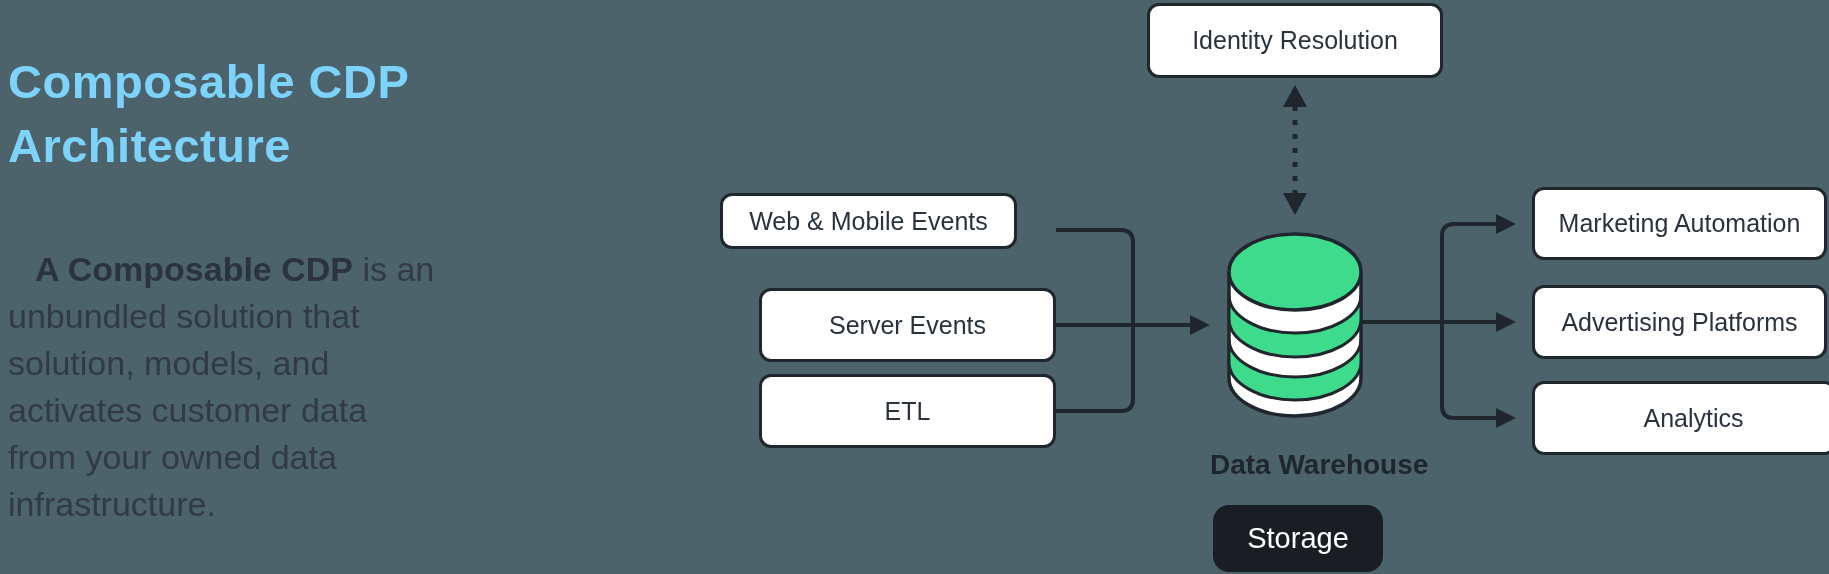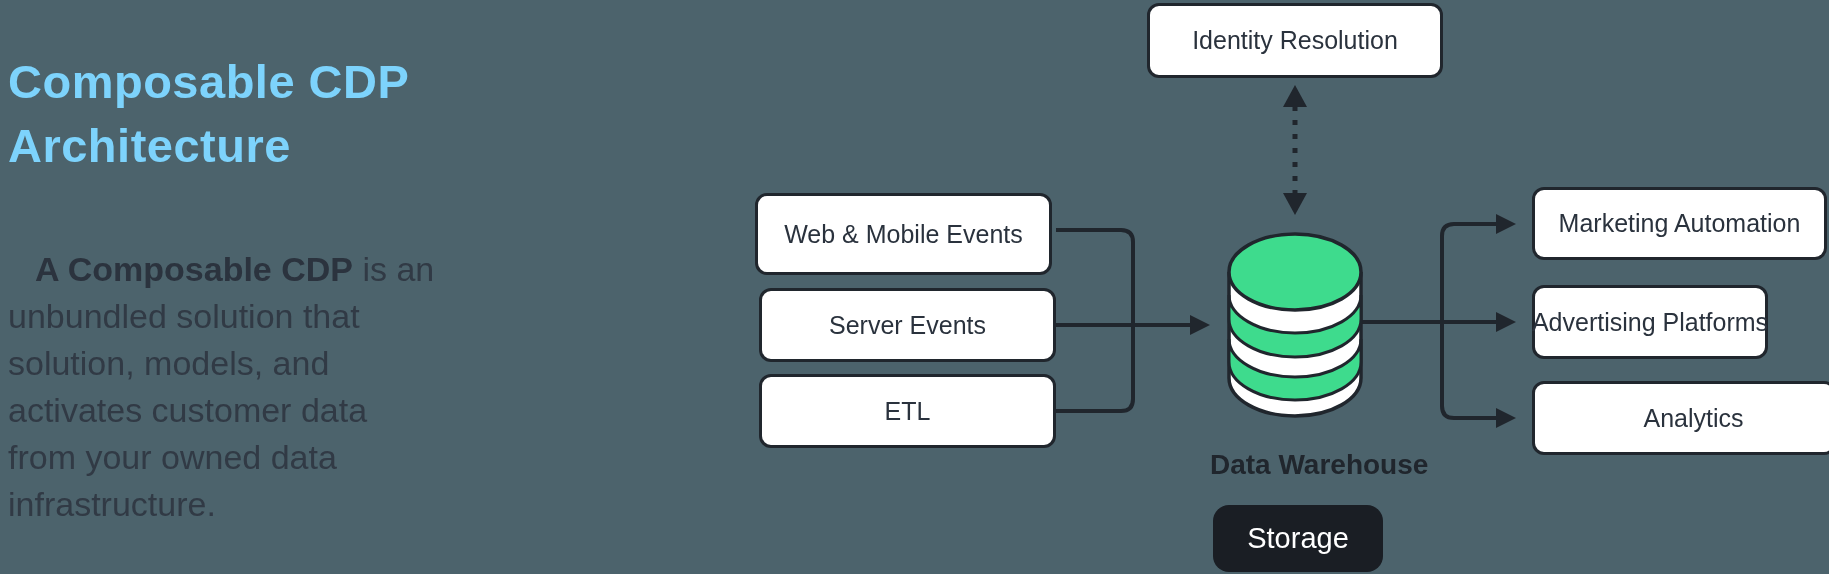--- a/index.html
+++ b/index.html
@@ -56,25 +56,25 @@
     display: flex;
     align-items: center;
     justify-content: center;
     font-size: 25px;
     color: #2A323D;
     z-index: 1;
     box-sizing: border-box;
     white-space: nowrap;
   }
   .node-identity   { left: 1147px; top: 3px;   width: 296px; height: 75px; }
-  .node-src-0      { left: 755px;  top: 193px; width: 297px; height: 82px; text-align: center; }
+  .node-src-0      { left: 720px;  top: 193px; width: 297px; height: 56px; text-align: center; }
   .node-src-1      { left: 759px;  top: 288px; width: 297px; height: 74px; }
   .node-src-2      { left: 759px;  top: 374px; width: 297px; height: 74px; }
   .node-dst-0      { left: 1532px; top: 187px; width: 295px; height: 73px; }
-  .node-dst-1      { left: 1532px; top: 285px; width: 236px; height: 74px; }
+  .node-dst-1      { left: 1532px; top: 285px; width: 295px; height: 74px; }
   .node-dst-2      { left: 1532px; top: 381px; width: 304px; height: 74px; padding-left: 19px; }
   .warehouse-label {
     position: absolute;
     left: 1210px;
     top: 449px;
     width: 278px;
     text-align: left;
     font-size: 28px;
     font-weight: 700;
     color: #20262D;

